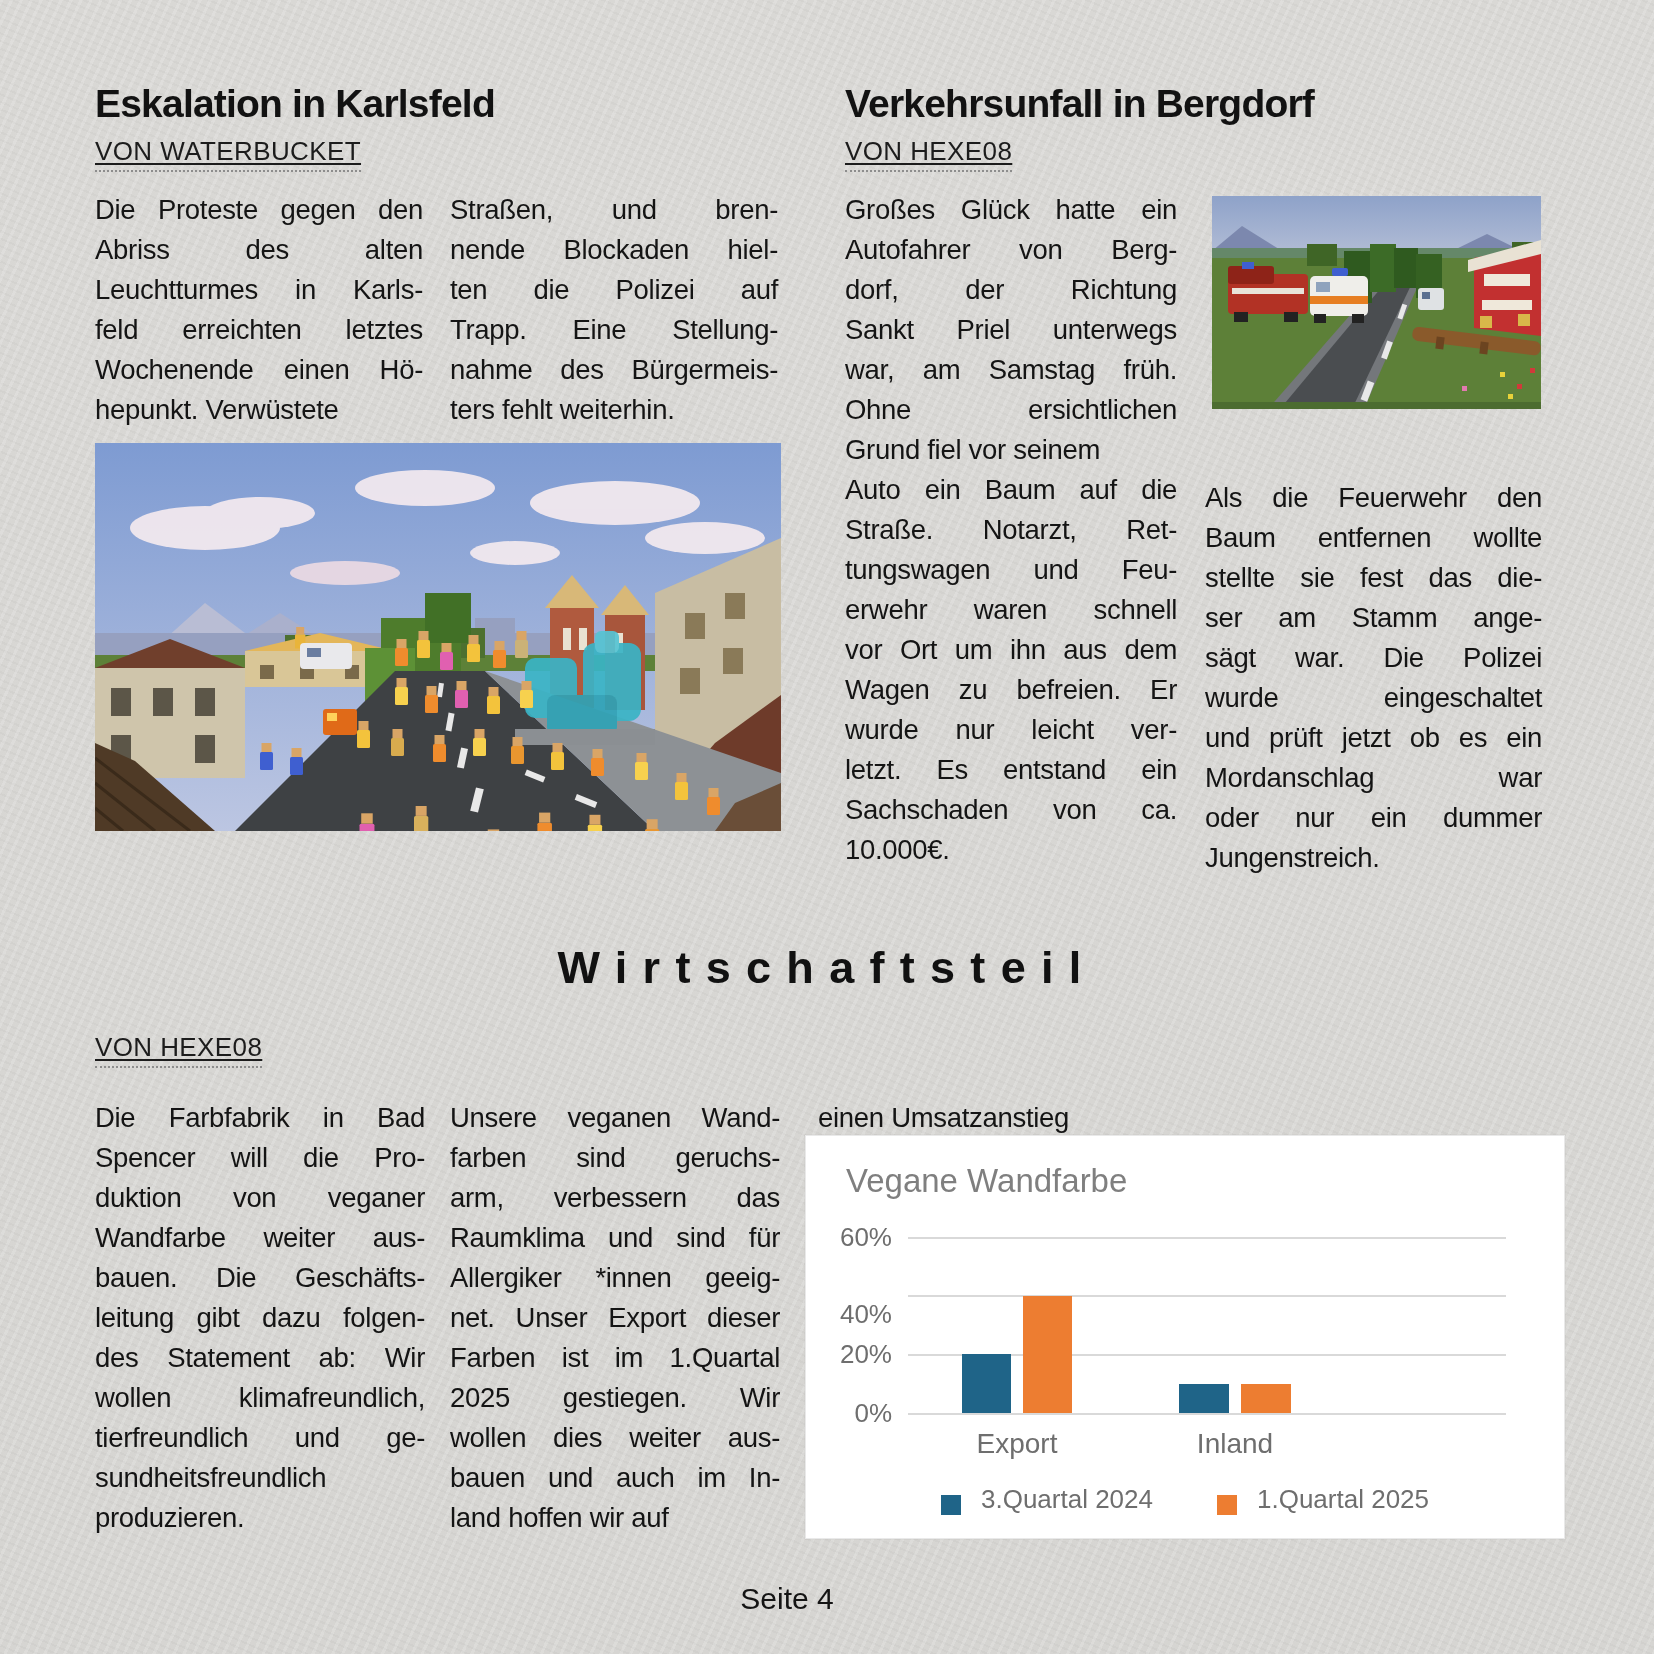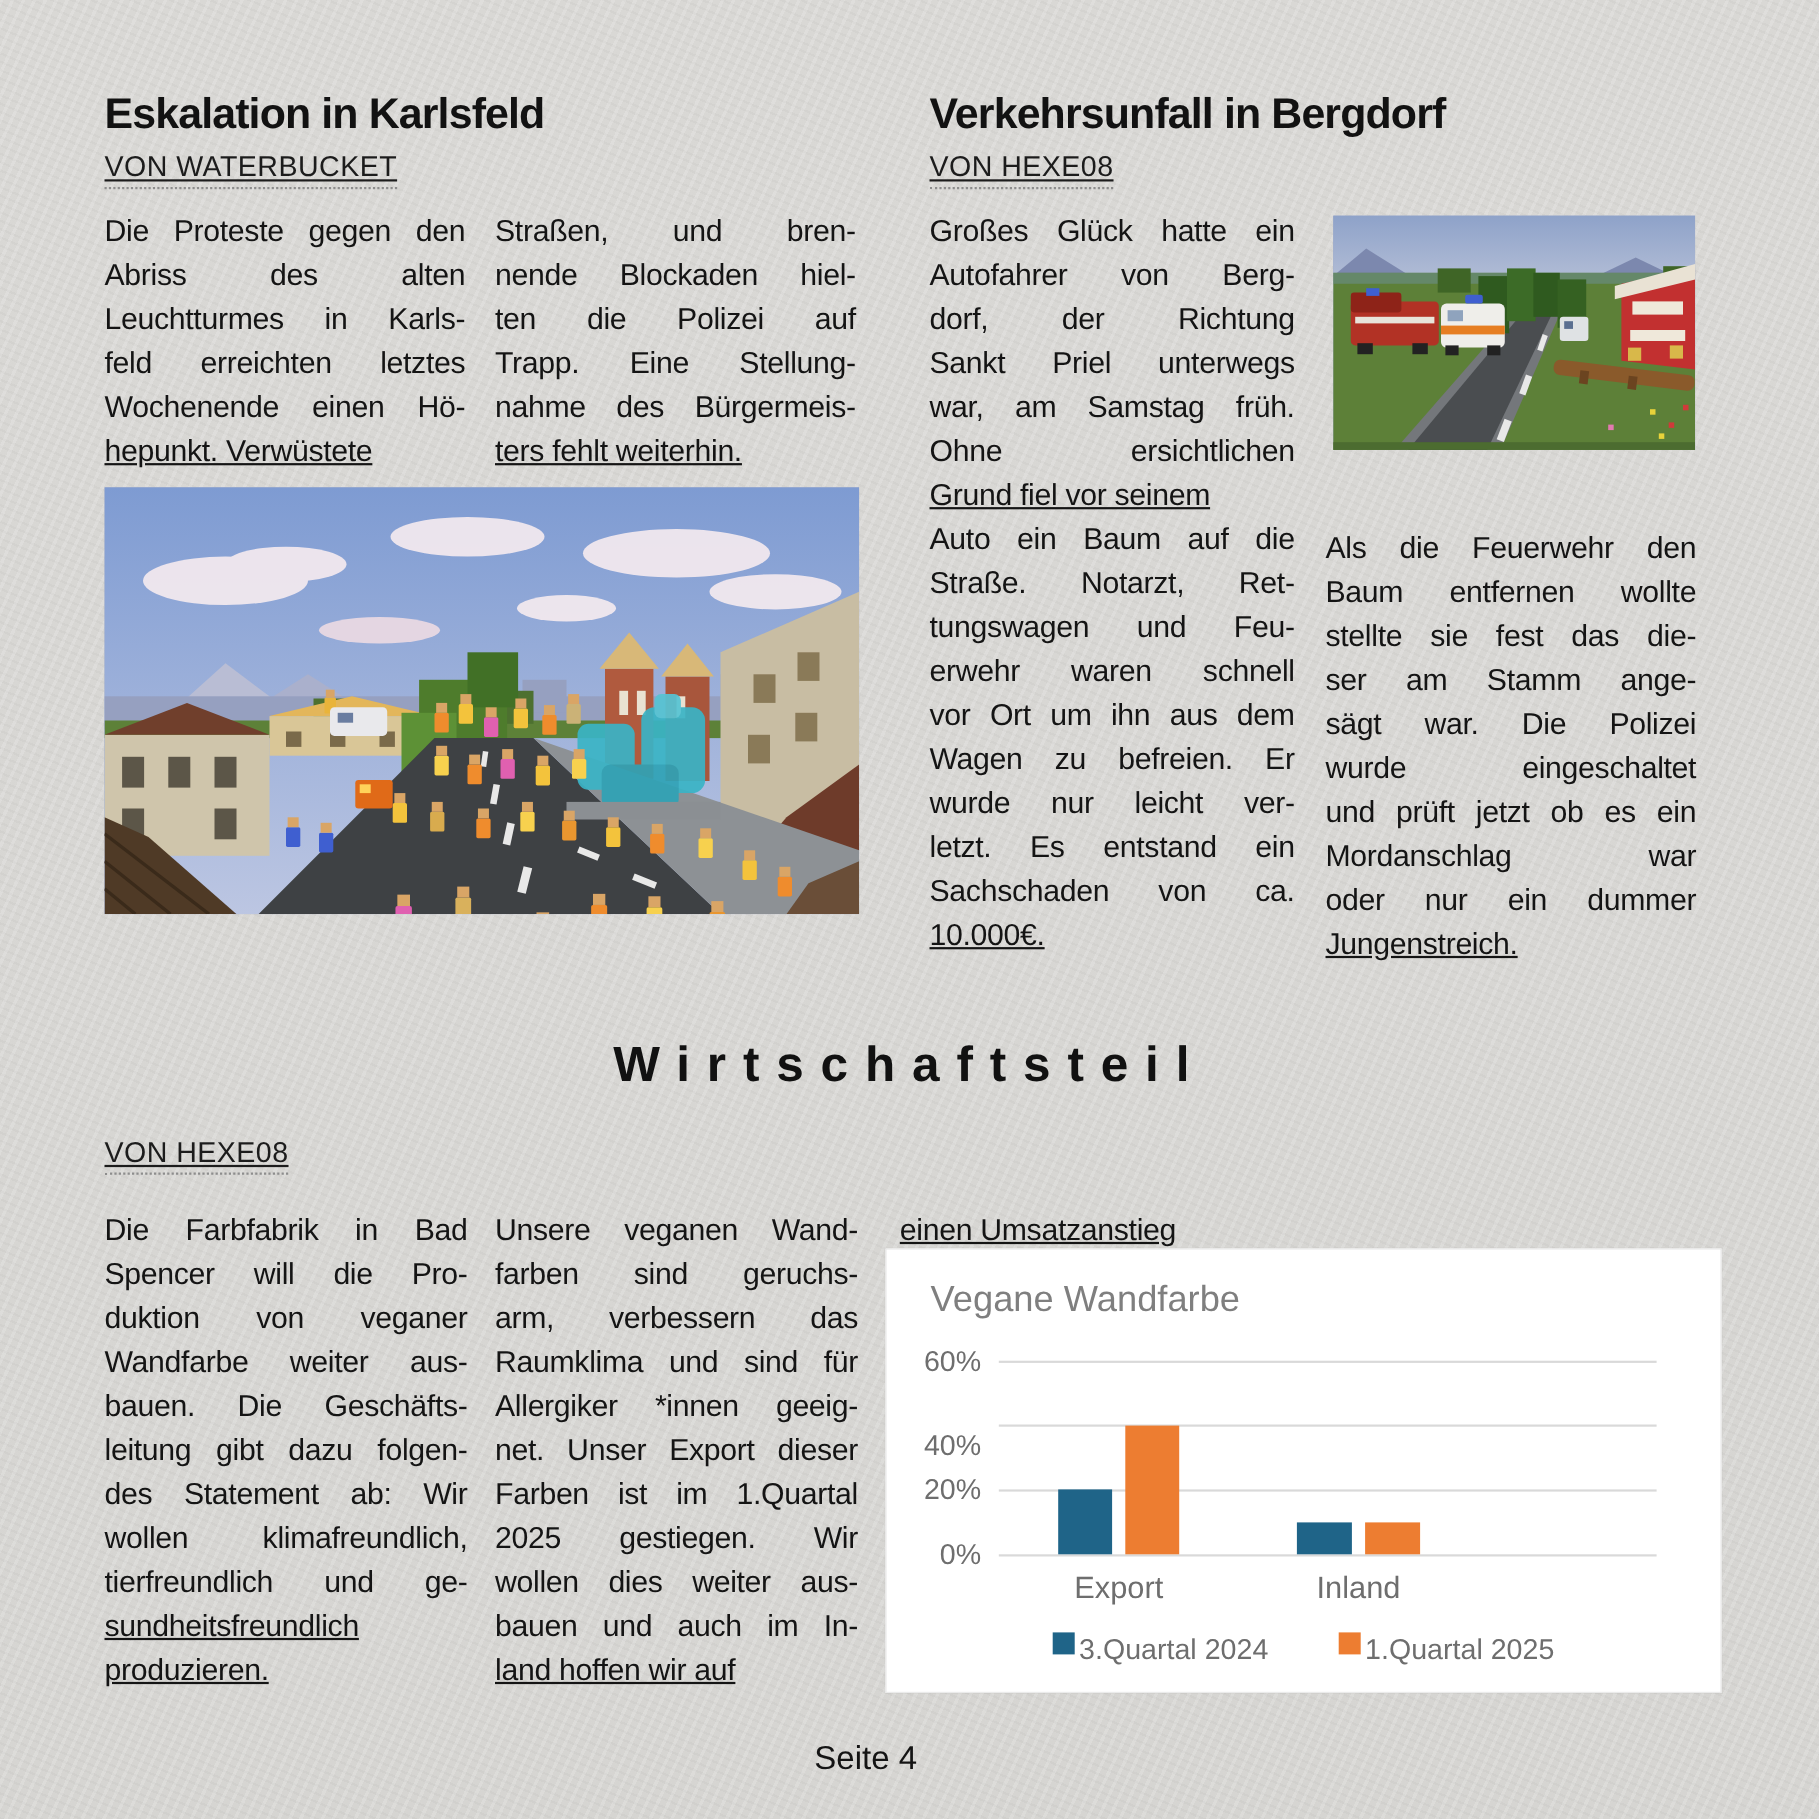--- a/index.html
+++ b/index.html
@@ -12,33 +12,33 @@
       linear-gradient(#d9d8d5,#d6d5d2);
     color:#111;
   }
   .abs{position:absolute;}
   .art-title{font-size:39px;font-weight:700;letter-spacing:-0.8px;color:#121212;}
   .byline{font-size:26px;color:#1c1c1c;letter-spacing:.4px;
           display:inline-block;border-bottom:2px dotted #8d8d8d;padding-bottom:3px;}
   .byline span{text-decoration:underline;text-decoration-thickness:1.5px;text-underline-offset:3px;}
   .cols{font-size:27.5px;letter-spacing:-0.3px;color:#141414;}
   .tl{height:40px;line-height:40px;text-align:justify;text-align-last:justify;white-space:normal;}
-  .tl.flush{text-align:right;text-align-last:left;text-decoration:underline;}
+  .tl.flush{text-align:right;text-align-last:left;}
   .photo{display:block;background:#9aa7c8;}
   .section-title{font-size:45px;font-weight:700;letter-spacing:.34em;text-align:center;color:#111;}
   
   #chart-card{background:#fff;border:1px solid #e9e9e9;box-shadow:0 0 0 1px rgba(0,0,0,.02);}
   .chart-title{font-size:33px;color:#7f7f7f;text-align:left;}
   .gridline{position:absolute;height:2px;background:#d9d9d9;}
   .ytick{position:absolute;width:86px;text-align:right;font-size:26px;color:#6e6e6e;line-height:28px;}
   .plot{position:absolute;}
   .bar{position:absolute;bottom:0;}
   .catlabel{position:absolute;transform:translateX(-50%);font-size:28px;color:#6e6e6e;}
   .legend{position:absolute;display:flex;justify-content:center;align-items:center;gap:64px;width:100%;}
-  .legend-item{display:flex;align-items:flex-start;gap:4px;font-size:26px;color:#6e6e6e;}
+  .legend-item{display:flex;align-items:flex-end;gap:20px;font-size:26px;color:#6e6e6e;}
   .swatch{width:20px;height:20px;}
   .footer{font-size:30px;color:#141414;text-align:center;width:100%;}
 </style>
 </head>
 <body>
 
 <div id="page">
 
   <div class="abs art-title" style="left:95px;top:82px;width:700px;">Eskalation in Karlsfeld</div>
   <div class="abs" style="left:95px;top:136px;">

